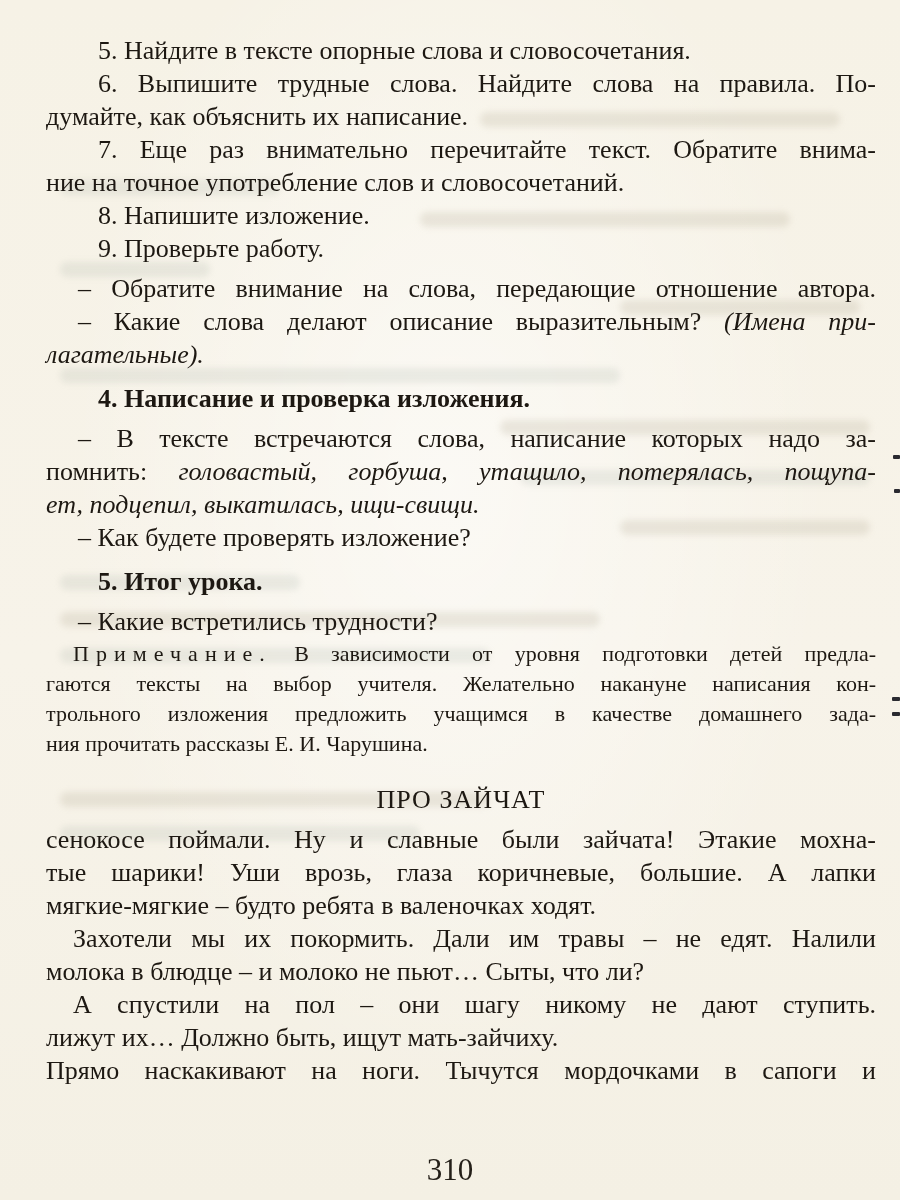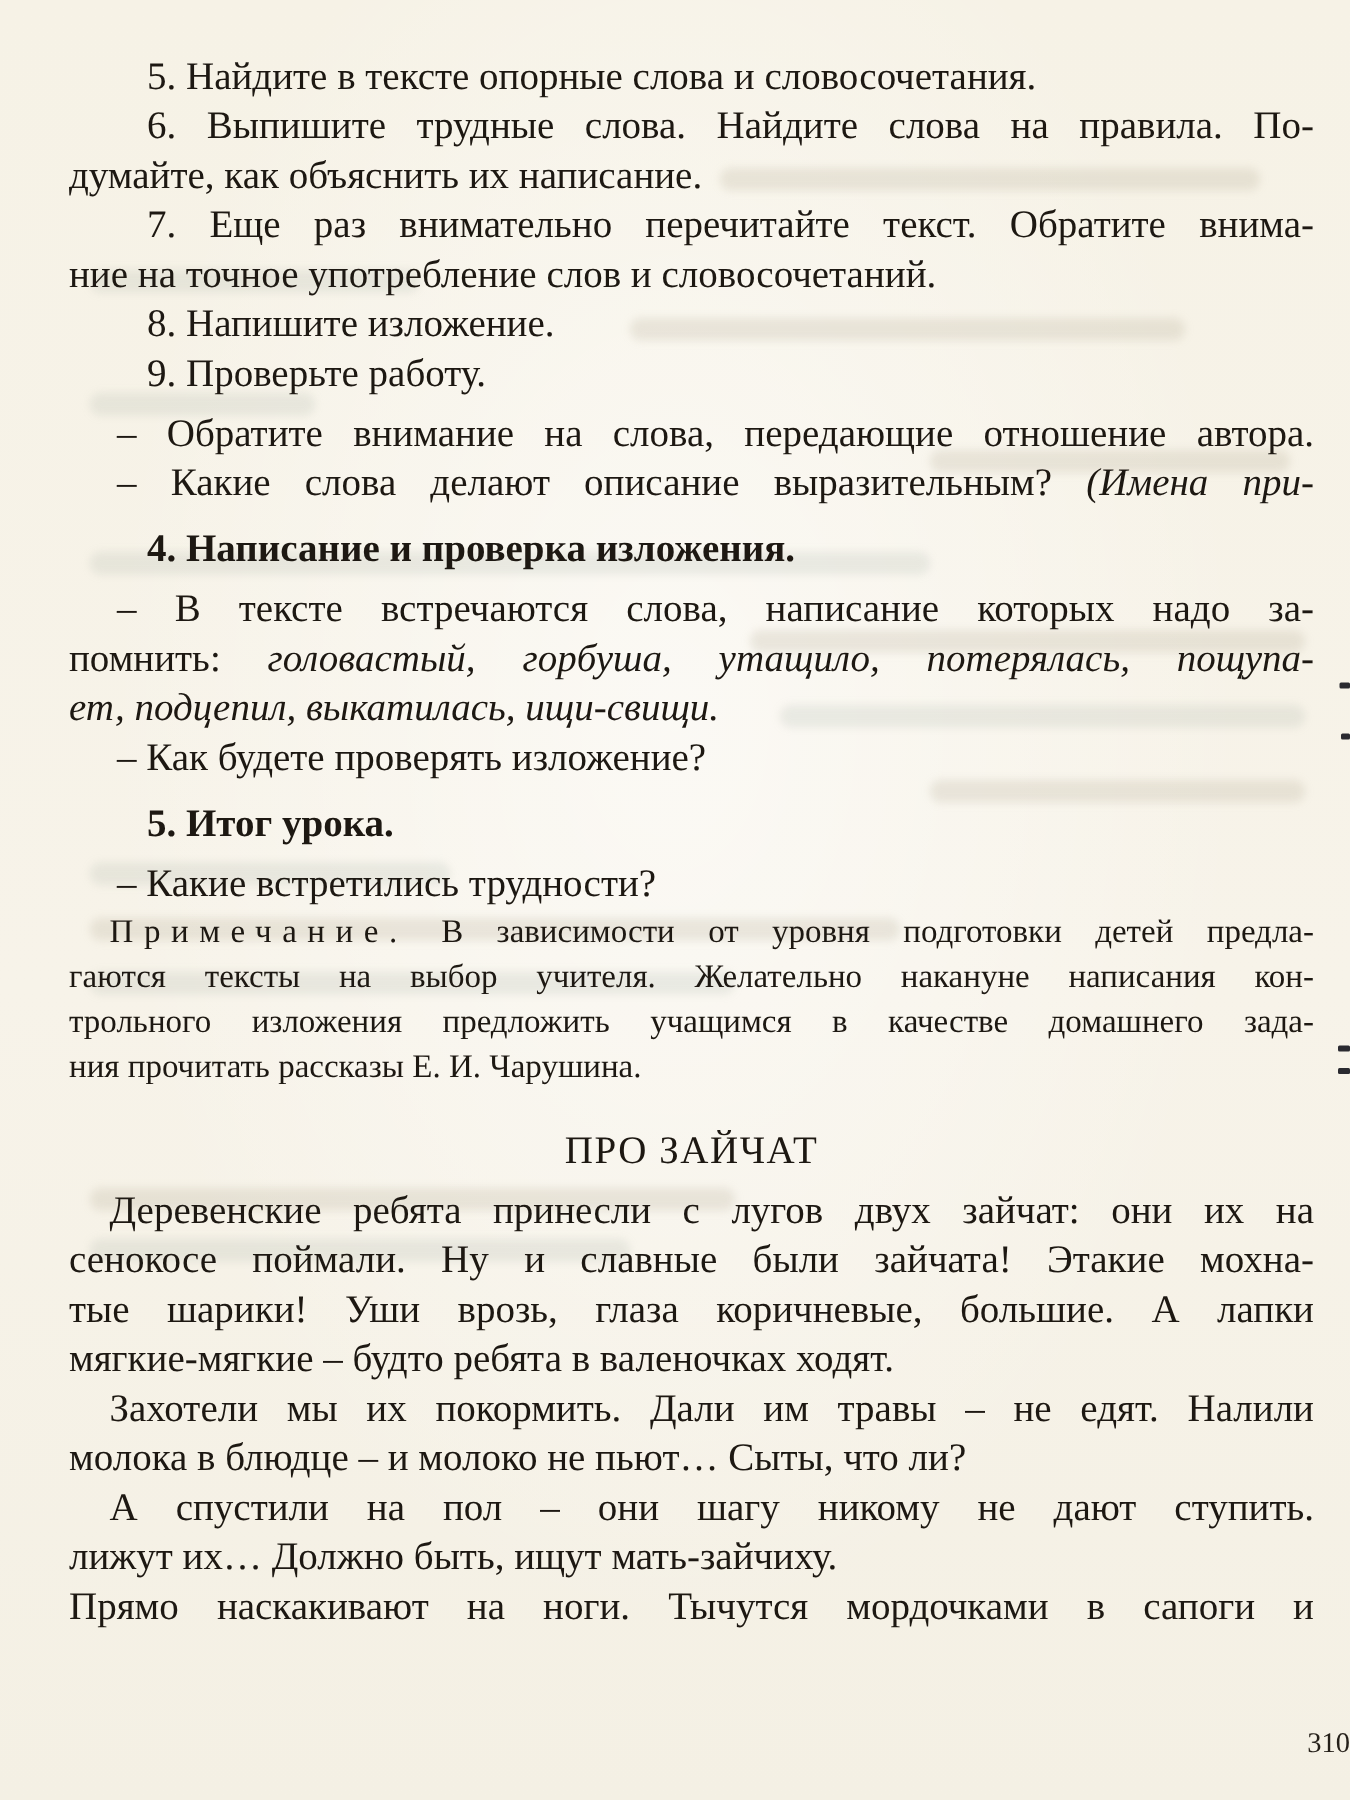--- a/index.html
+++ b/index.html
@@ -32,21 +32,21 @@
   .block{margin:0;}
   .block-prompts{margin-top:7px;}
   .block-heading{margin-top:11px;margin-bottom:7px;}
   .block-heading .line{font-weight:bold;}
   .block-note{margin-top:1px;}
   .block-note .line{font-size:22px;line-height:30px;}
   .block-title{margin-top:24px;margin-bottom:7px;}
   .block-title .line{letter-spacing:.04em;}
   .pagenum{
     position:absolute;left:0;top:1152px;width:900px;
-    text-align:right;font-size:19px;color:#241f18;
+    text-align:center;font-size:31px;color:#241f18;
   }
   
   .bleed{position:absolute;height:15px;border-radius:8px;
     background:rgba(168,162,134,.20);filter:blur(3px);pointer-events:none;}
   .bleed.b2{background:rgba(150,160,150,.16);}
   
   .edgemark{position:absolute;background:#2a2a30;border-radius:1px;pointer-events:none;}
 </style>
 </head>
 <body>
@@ -79,20 +79,21 @@
         <div class="line j ind-num"><span>6. Выпишите трудные слова. Найдите слова на правила. По-</span></div>
         <div class="line"><span>думайте, как объяснить их написание.</span></div>
         <div class="line j ind-num"><span>7. Еще раз внимательно перечитайте текст. Обратите внима-</span></div>
         <div class="line"><span>ние на точное употребление слов и словосочетаний.</span></div>
         <div class="line ind-num"><span>8. Напишите изложение.</span></div>
         <div class="line ind-num"><span>9. Проверьте работу.</span></div>
       </div>
       <div class="block block-prompts">
         <div class="line j ind-dash"><span>– Обратите внимание на слова, передающие отношение автора.</span></div>
         <div class="line j ind-dash"><span>– Какие слова делают описание выразительным? </span><span class="italic">(Имена при-</span></div>
+        <div class="line"><span class="italic">лагательные).</span></div>
       </div>
       <div class="block block-heading">
         <div class="line ind-num"><span class="bold">4. Написание и проверка изложения.</span></div>
       </div>
       <div class="block block-prompts">
         <div class="line j ind-dash"><span>– В тексте встречаются слова, написание которых надо за-</span></div>
         <div class="line j"><span>помнить: </span><span class="italic">головастый, горбуша, утащило, потерялась, пощупа-</span></div>
         <div class="line"><span class="italic">ет, подцепил, выкатилась, ищи-свищи.</span></div>
         <div class="line ind-dash"><span>– Как будете проверять изложение?</span></div>
       </div>
@@ -105,21 +106,20 @@
       <div class="block block-note">
         <div class="line j ind-par"><span class="spaced">Примечание.</span><span> В зависимости от уровня подготовки детей предла-</span></div>
         <div class="line j"><span>гаются тексты на выбор учителя. Желательно накануне написания кон-</span></div>
         <div class="line j"><span>трольного изложения предложить учащимся в качестве домашнего зада-</span></div>
         <div class="line"><span>ния прочитать рассказы Е. И. Чарушина.</span></div>
       </div>
       <div class="block block-title">
         <div class="line center"><span>ПРО ЗАЙЧАТ</span></div>
       </div>
       <div class="block block-story">
-        <div class="line j ind-par"><span>Деревенские ребята принесли с лугов двух зайчат: они их на</span></div>
         <div class="line j"><span>сенокосе поймали. Ну и славные были зайчата! Этакие мохна-</span></div>
         <div class="line j"><span>тые шарики! Уши врозь, глаза коричневые, большие. А лапки</span></div>
         <div class="line"><span>мягкие-мягкие – будто ребята в валеночках ходят.</span></div>
         <div class="line j ind-par"><span>Захотели мы их покормить. Дали им травы – не едят. Налили</span></div>
         <div class="line"><span>молока в блюдце – и молоко не пьют… Сыты, что ли?</span></div>
         <div class="line j ind-par"><span>А спустили на пол – они шагу никому не дают ступить.</span></div>
         <div class="line"><span>лижут их… Должно быть, ищут мать-зайчиху.</span></div>
         <div class="line j"><span>Прямо наскакивают на ноги. Тычутся мордочками в сапоги и</span></div>
       </div>
     </div>

